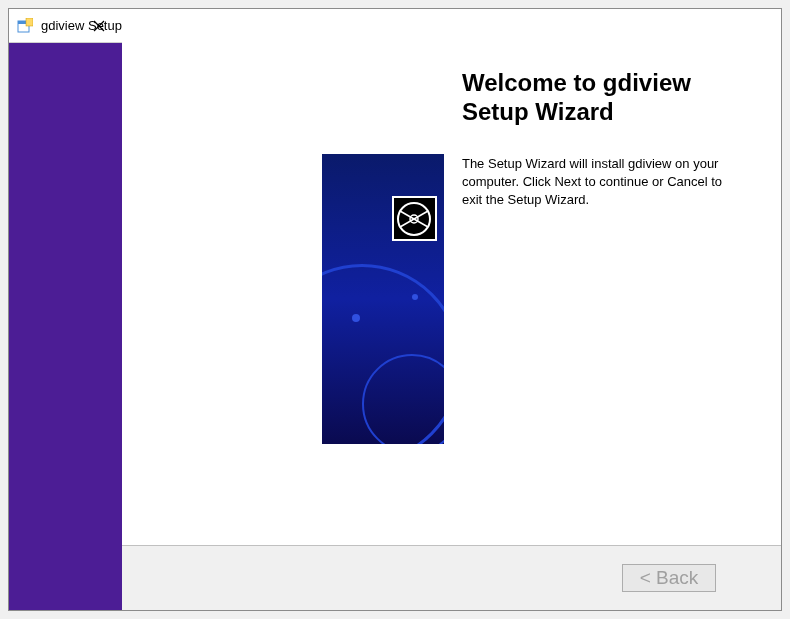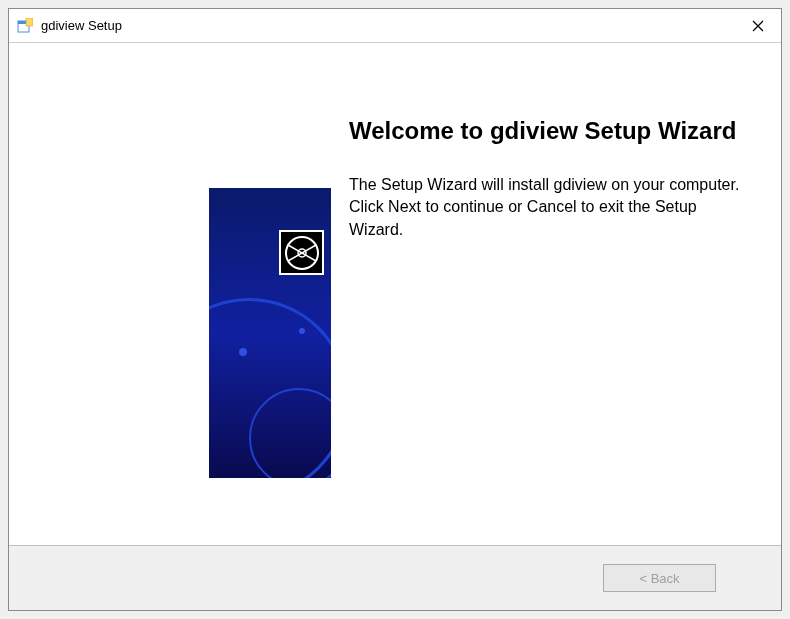--- a/index.html
+++ b/index.html
@@ -33,25 +33,25 @@
       height: 200px;
       opacity: 0.15;
       z-index: 0;
     }
     .window {
       position: absolute;
       top: 8px;
       left: 8px;
       width: 774px;
       height: 603px;
-      background: #a21caf;
+      background: #4c1d95;
       border: 1px solid #8b8b8b;
       z-index: 1;
       display: flex;
-      flex-direction: column;
+      flex-direction: row;
     }
     .titlebar {
       height: 34px;
       background: #ffffff;
       border-bottom: 1px solid #d0d0d0;
       display: flex;
       align-items: center;
       padding-left: 8px;
       position: relative;
     }
@@ -110,44 +110,44 @@
       background: #000;
       display: flex;
       align-items: center;
       justify-content: center;
     }
     .heading {
       font-size: 24px;
       font-weight: bold;
       color: #000;
       margin-left: 130px;
-      margin-top: 44px;
+      margin-top: 30px;
       line-height: 1.2;
     }
     .body-text {
-      font-size: 16px;
+      font-size: 13px;
       color: #000;
       margin-left: 130px;
       margin-top: 28px;
       line-height: 1.4;
     }
     .button-bar {
       height: 65px;
       border-top: 1px solid #c0c0c0;
       display: flex;
       align-items: center;
       justify-content: flex-end;
       padding-right: 25px;
       gap: 10px;
       background: #f0f0f0;
     }
     .btn {
-      width: 113px;
+      width: 94px;
       height: 28px;
-      font-size: 13px;
+      font-size: 19px;
       font-family: inherit;
       background: #e1e1e1;
       border: 1px solid #adadad;
       cursor: pointer;
     }
     .btn:disabled {
       color: #a0a0a0;
       cursor: default;
       background: #e8e8e8;
     }

